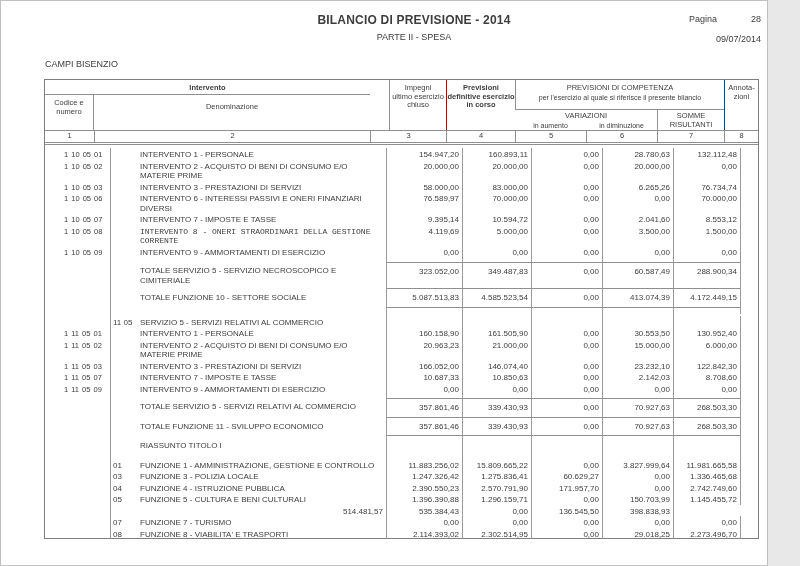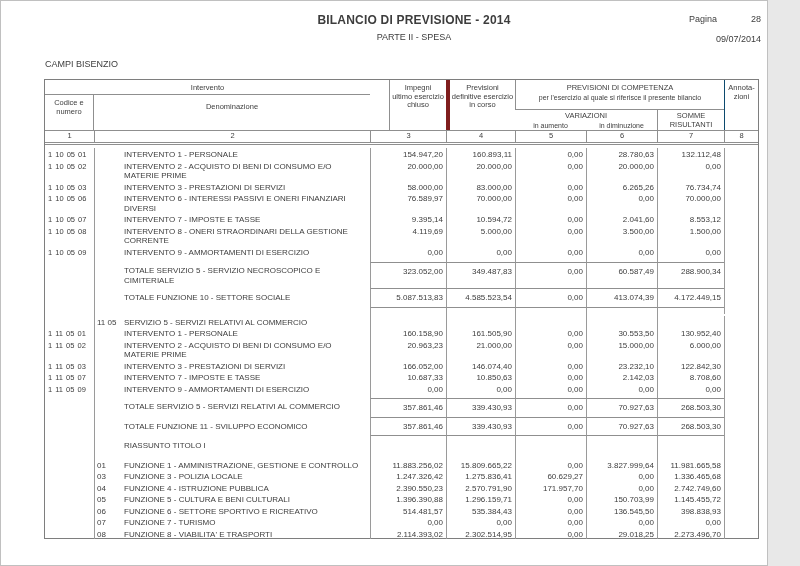--- a/index.html
+++ b/index.html
@@ -18,36 +18,36 @@
   .doc-date{position:absolute;top:33px;left:688px;width:72px;text-align:right;font-size:9px;}
   .entity{position:absolute;top:58px;left:44px;font-size:9px;}
   
   .budget-table{position:absolute;top:78px;left:43px;width:715px;height:460px;
     border:1px solid #7e7e7e;box-sizing:border-box;}
   .grid8{display:grid;grid-template-columns:49px 276px 76px 69px 71px 71px 67px 34px;}
   
   .thead{grid-template-rows:15px 15px 20px 12px;border-bottom:3px double #8f8f8f;
     font-size:7.5px;line-height:8.5px;text-align:center;}
   .thead > div{overflow:hidden;}
-  .h-intervento{grid-column:1/3;grid-row:1;border-bottom:1px solid #8f8f8f;padding-top:4px;}
+  .h-intervento{grid-column:1/3;grid-row:1;border-bottom:1px solid #8f8f8f;padding-top:4px;font-weight:bold;}
   .h-codice{grid-column:1;grid-row:2/4;border-right:1px solid #8f8f8f;padding-top:4px;white-space:pre-line;}
   .h-denominazione{grid-column:2;grid-row:2/4;padding-top:8px;}
   .h-impegni{grid-column:3;grid-row:1/4;border-left:1px solid #8f8f8f;padding-top:4px;white-space:pre-line;margin-left:19px;}
-  .h-previsioni{grid-column:4;grid-row:1/4;border-left:4px solid #7f1d1d;padding-top:4px;white-space:pre-line;}
+  .h-previsioni{grid-column:4;grid-row:1/4;border-left:1px solid #7f1d1d;padding-top:4px;white-space:pre-line;font-weight:bold;}
   .h-competenza{grid-column:5/8;grid-row:1/3;border-left:1px solid #8f8f8f;border-bottom:1px solid #8f8f8f;padding-top:4px;}
   .h-competenza .sub{font-size:7px;display:block;margin-top:1px;}
   .h-variazioni{grid-column:5/7;grid-row:3;padding-top:2px;}
   .h-variazioni .pair{display:flex;font-size:7px;margin-top:1px;}
   .h-variazioni .pair span{flex:1;}
   .h-somme{grid-column:7;grid-row:3;border-left:1px solid #8f8f8f;padding-top:2px;white-space:pre-line;}
   .h-annota{grid-column:8;grid-row:1/4;border-left:1px solid #0c4a6e;padding-top:4px;white-space:pre-line;}
   .h-num{grid-row:4;border-top:1px solid #8f8f8f;padding-top:1px;font-size:7.5px;}
   .h-num.bl{border-left:1px solid #8f8f8f;}
   
-  .tbody{height:392px;overflow:hidden;padding-top:3px;}
+  .tbody{height:392px;overflow:hidden;padding-top:3px;margin-left:16px;}
   .row .c{font-size:8px;line-height:9.5px;padding:2px 3px 0 3px;overflow:hidden;}
   .c.bl{border-left:1px solid #9a9a9a;}
   .c.num{text-align:right;white-space:nowrap;}
   .c.code{font-size:7.5px;word-spacing:1px;padding-left:3px;white-space:nowrap;}
   .c.denom{padding-left:0;}
   .denom .code2{display:inline-block;width:27px;vertical-align:top;padding-left:2px;}
   .denom .lbl{display:inline-block;width:240px;vertical-align:top;}
   .row.total .c{padding-top:4px;padding-bottom:4px;}
   .row.rt .c3,.row.rt .c4,.row.rt .c5,.row.rt .c6,.row.rt .c7{border-top:1px solid #8f8f8f;text-align:right;}
   .row.rb .c3,.row.rb .c4,.row.rb .c5,.row.rb .c6,.row.rb .c7{border-bottom:1px solid #8f8f8f;}
@@ -150,21 +150,21 @@
     <div class="c c2 bl denom"><span class="lbl" style="margin-left: 29px;">INTERVENTO 7 - IMPOSTE E TASSE</span></div>
     <div class="c c3 bl num">9.395,14</div>
     <div class="c c4 bl num">10.594,72</div>
     <div class="c c5 bl num">0,00</div>
     <div class="c c6 bl num">2.041,60</div>
     <div class="c c7 bl num">8.553,12</div>
     <div class="c c8 bl"></div>
   </div>
         <div class="row grid8 item">
     <div class="c c1 code">1 10 05 08</div>
-    <div class="c c2 bl denom"><span class="lbl" style="margin-left: 29px;">INTERVENTO 8 - ONERI STRAORDINARI DELLA GESTIONE CORRENTE</span></div>
+    <div class="c c2 bl denom"><span class="lbl" style="margin-left: 29px; font-family: Liberation Mono, monospace;">INTERVENTO 8 - ONERI STRAORDINARI DELLA GESTIONE CORRENTE</span></div>
     <div class="c c3 bl num">4.119,69</div>
     <div class="c c4 bl num">5.000,00</div>
     <div class="c c5 bl num">0,00</div>
     <div class="c c6 bl num">3.500,00</div>
     <div class="c c7 bl num">1.500,00</div>
     <div class="c c8 bl"></div>
   </div>
         <div class="row grid8 item">
     <div class="c c1 code">1 10 05 09</div>
     <div class="c c2 bl denom"><span class="lbl" style="margin-left: 29px;">INTERVENTO 9 - AMMORTAMENTI DI ESERCIZIO</span></div>
@@ -379,21 +379,20 @@
     <div class="c c2 bl denom"><span class="code2">05</span><span class="lbl">FUNZIONE 5 - CULTURA E BENI CULTURALI</span></div>
     <div class="c c3 bl num">1.396.390,88</div>
     <div class="c c4 bl num">1.296.159,71</div>
     <div class="c c5 bl num">0,00</div>
     <div class="c c6 bl num">150.703,99</div>
     <div class="c c7 bl num">1.145.455,72</div>
     <div class="c c8 bl"></div>
   </div>
         <div class="row grid8 summary">
     <div class="c c1 code"></div>
-    <div class="c c2 bl denom"><span class="code2">06</span><span class="lbl">FUNZIONE 6 - SETTORE SPORTIVO E RICREATIVO</span></div>
     <div class="c c3 bl num">514.481,57</div>
     <div class="c c4 bl num">535.384,43</div>
     <div class="c c5 bl num">0,00</div>
     <div class="c c6 bl num">136.545,50</div>
     <div class="c c7 bl num">398.838,93</div>
     <div class="c c8 bl"></div>
   </div>
         <div class="row grid8 summary">
     <div class="c c1 code"></div>
     <div class="c c2 bl denom"><span class="code2">07</span><span class="lbl">FUNZIONE 7 - TURISMO</span></div>

